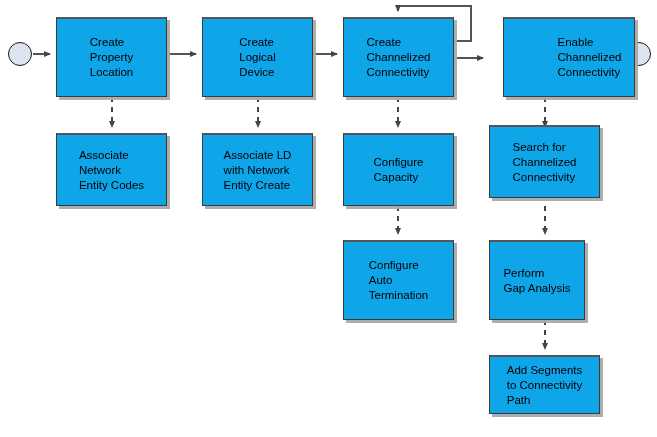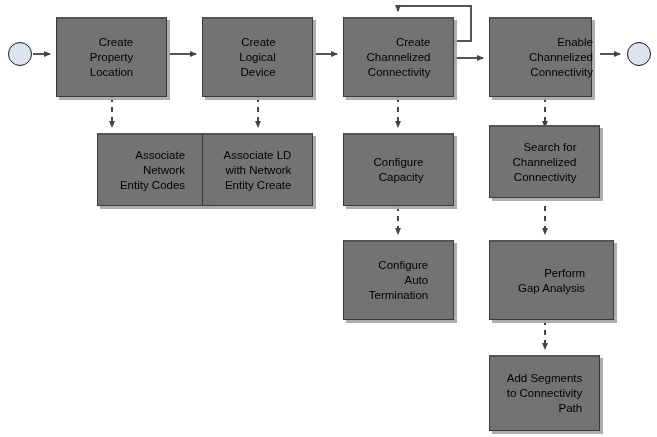--- a/index.html
+++ b/index.html
@@ -20,28 +20,28 @@
   #svg-layer {
     position: absolute;
     left: 0;
     top: 0;
     width: 657px;
     height: 437px;
   }
   .node {
     position: absolute;
     box-sizing: border-box;
-    background: #737373;
+    background: #0ea5e9;
     border: 1px solid #3a3a3a;
     border-top: 2px solid #555555;
     box-shadow: 3px 3px 0 0 rgba(170,170,170,0.95);
     display: flex;
     align-items: center;
     justify-content: center;
-    text-align: right;
+    text-align: left;
     color: #000000;
     font-size: 11.5px;
     line-height: 15px;
     font-family: "Liberation Sans", sans-serif;
     white-space: pre-line;
     user-select: none;
   }
   .node-label {
     display: block;
     padding: 0 4px;
@@ -122,21 +122,21 @@
 
   <div class="terminator" style="left:8px; top:42px; width:24px; height:24px;"></div>
   <div class="terminator" style="left:627px; top:42px; width:24px; height:24px;"></div>
 
   <div class="node" style="left:56px; top:17px; width:111px; height:80px;">
     <span class="node-label">Create
 Property
 Location</span>
   </div>
 
-  <div class="node" style="left:56px; top:133px; width:111px; height:73px;margin-left:41px;">
+  <div class="node" style="left:56px; top:133px; width:111px; height:73px;">
     <span class="node-label">Associate
 Network
 Entity Codes</span>
   </div>
 
   <div class="node" style="left:202px; top:17px; width:111px; height:80px;">
     <span class="node-label">Create
 Logical
 Device</span>
   </div>
@@ -157,36 +157,36 @@
     <span class="node-label">Configure
 Capacity</span>
   </div>
 
   <div class="node" style="left:343px; top:240px; width:111px; height:80px;">
     <span class="node-label">Configure
 Auto
 Termination</span>
   </div>
 
-  <div class="node" style="left:489px; top:17px; width:103px; height:80px;padding-left:41px;">
+  <div class="node" style="left:503px; top:17px; width:132px; height:80px;padding-left:41px;">
     <span class="node-label">Enable
 Channelized
 Connectivity</span>
   </div>
 
   <div class="node" style="left:489px; top:125px; width:111px; height:73px;">
     <span class="node-label">Search for
 Channelized
 Connectivity</span>
   </div>
 
-  <div class="node" style="left:489px; top:240px; width:125px; height:80px;">
+  <div class="node" style="left:489px; top:240px; width:96px; height:80px;">
     <span class="node-label">Perform
 Gap Analysis</span>
   </div>
 
-  <div class="node" style="left:489px; top:355px; width:111px; height:76px;">
+  <div class="node" style="left:489px; top:355px; width:111px; height:59px;">
     <span class="node-label">Add Segments
 to Connectivity
 Path</span>
   </div>
 
 </div>
 
 </body></html>

